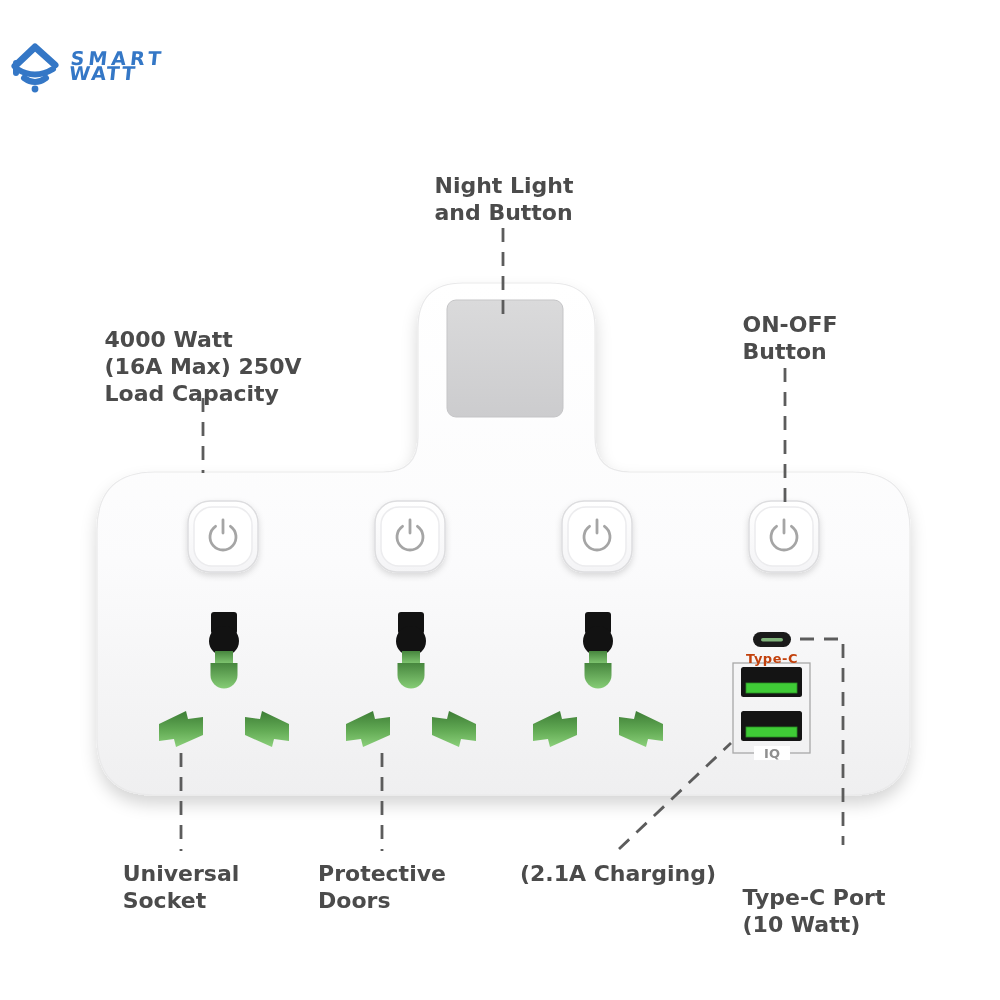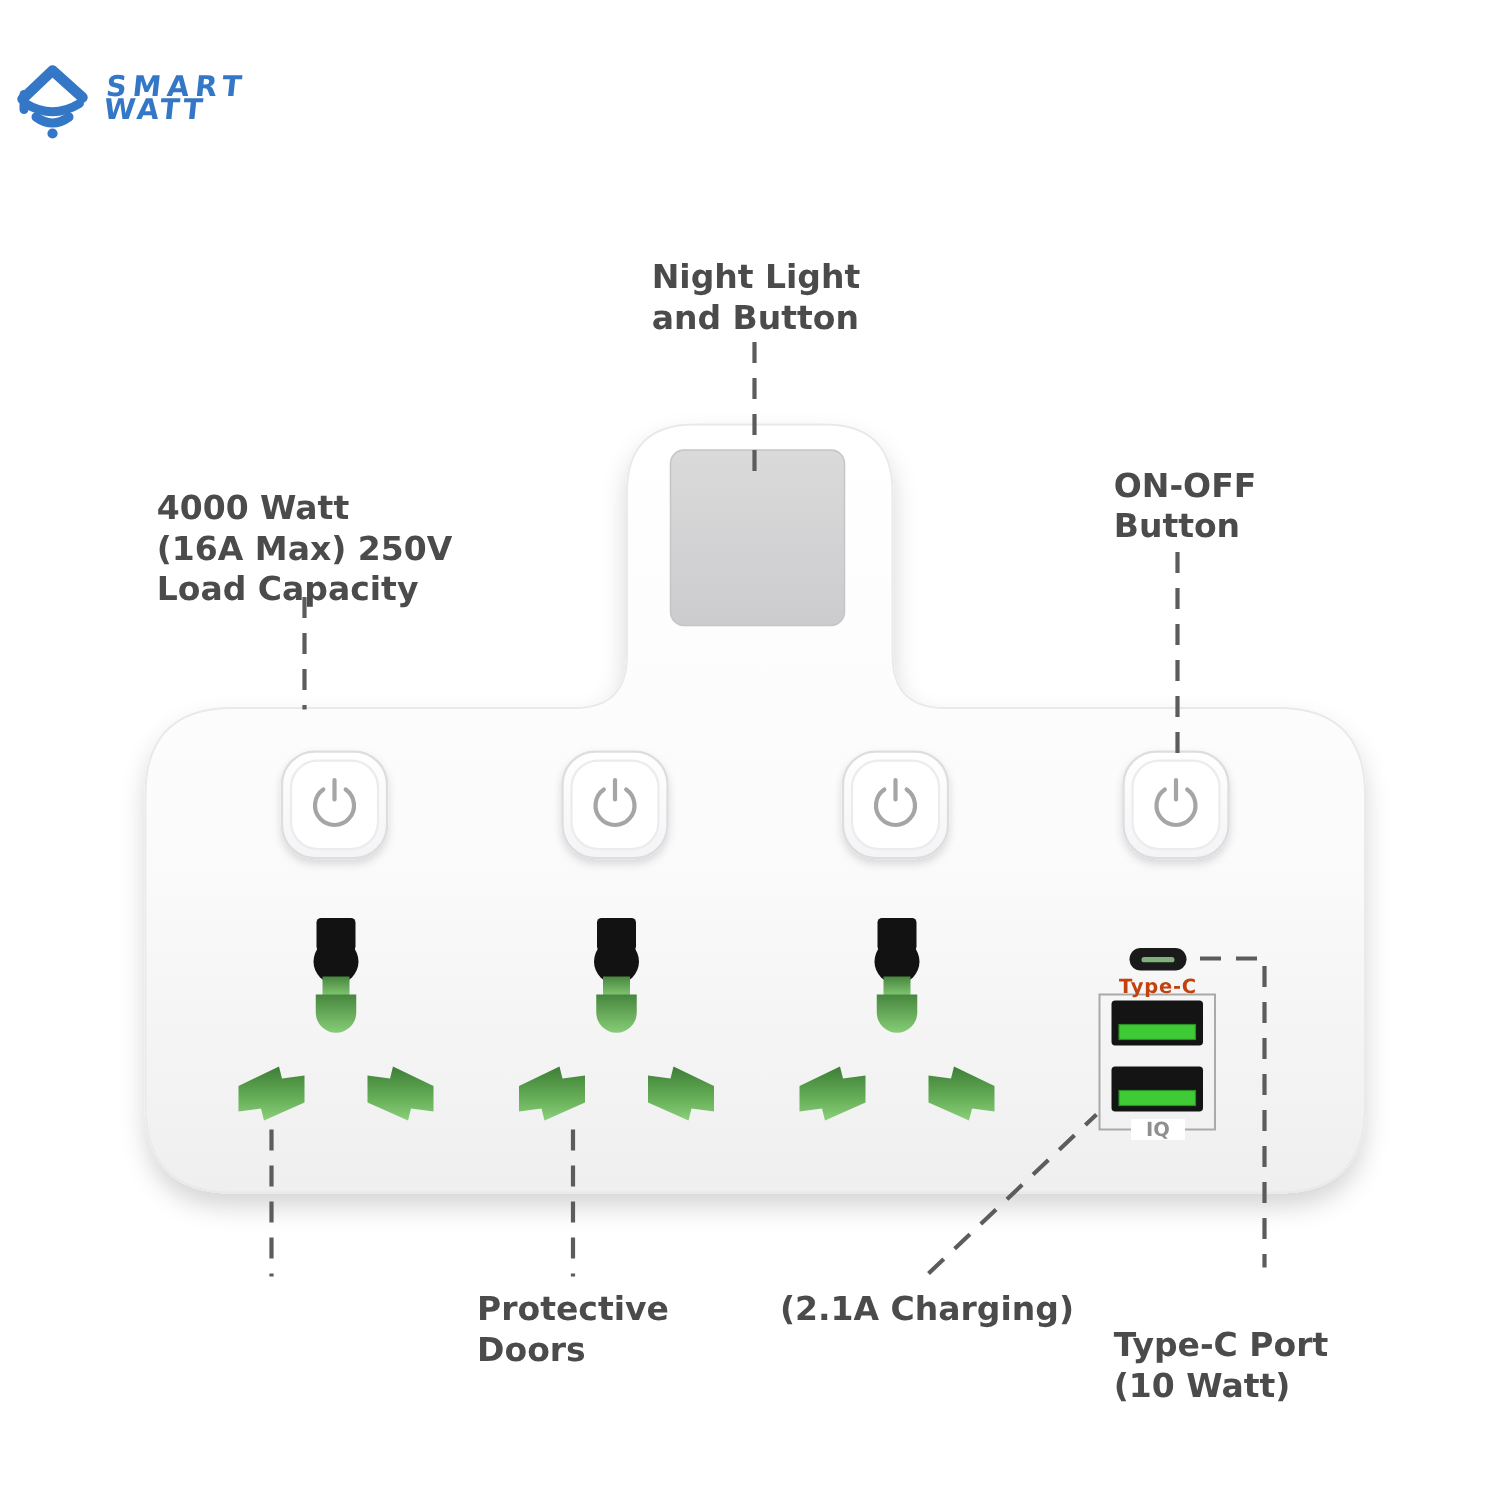--- a/index.html
+++ b/index.html
@@ -171,20 +171,24 @@
     <div>4000 Watt</div>
     <div>(16A Max) 250V</div>
     <div>Load Capacity</div>
   </div>
 
   <div class="callout" style="left:762px;top:311px;margin-left:28px;">
     <div>ON-OFF</div>
     <div>Button</div>
   </div>
 
+  <div class="callout" style="left:181px;top:860px;">
+    <div>Universal</div>
+    <div>Socket</div>
+  </div>
 
   <div class="callout" style="left:382px;top:860px;">
     <div>Protective</div>
     <div>Doors</div>
   </div>
 
   <div class="callout" style="left:618px;top:860px;">
     <div>(2.1A Charging)</div>
   </div>
 

